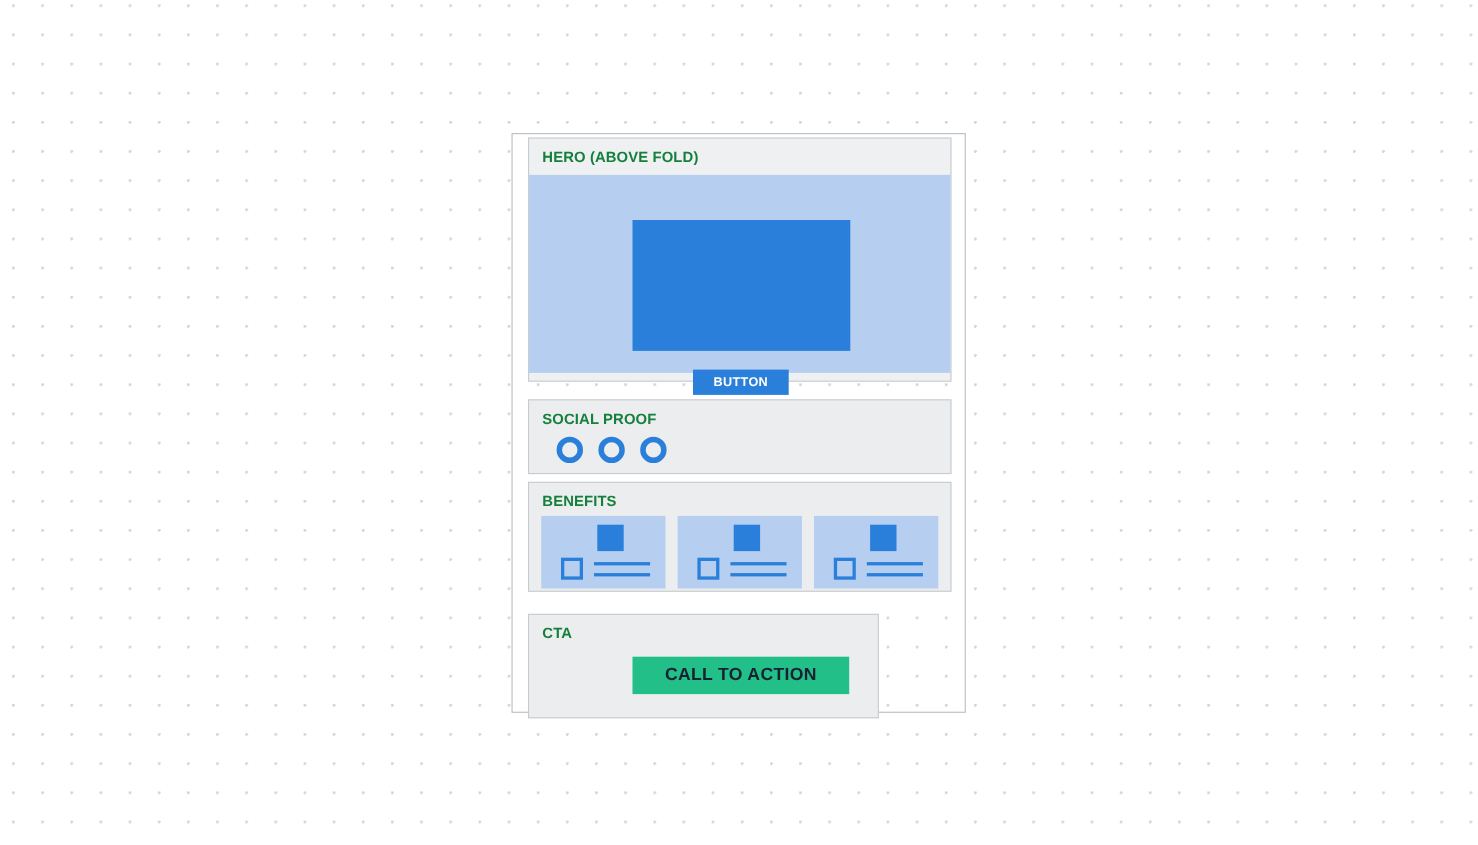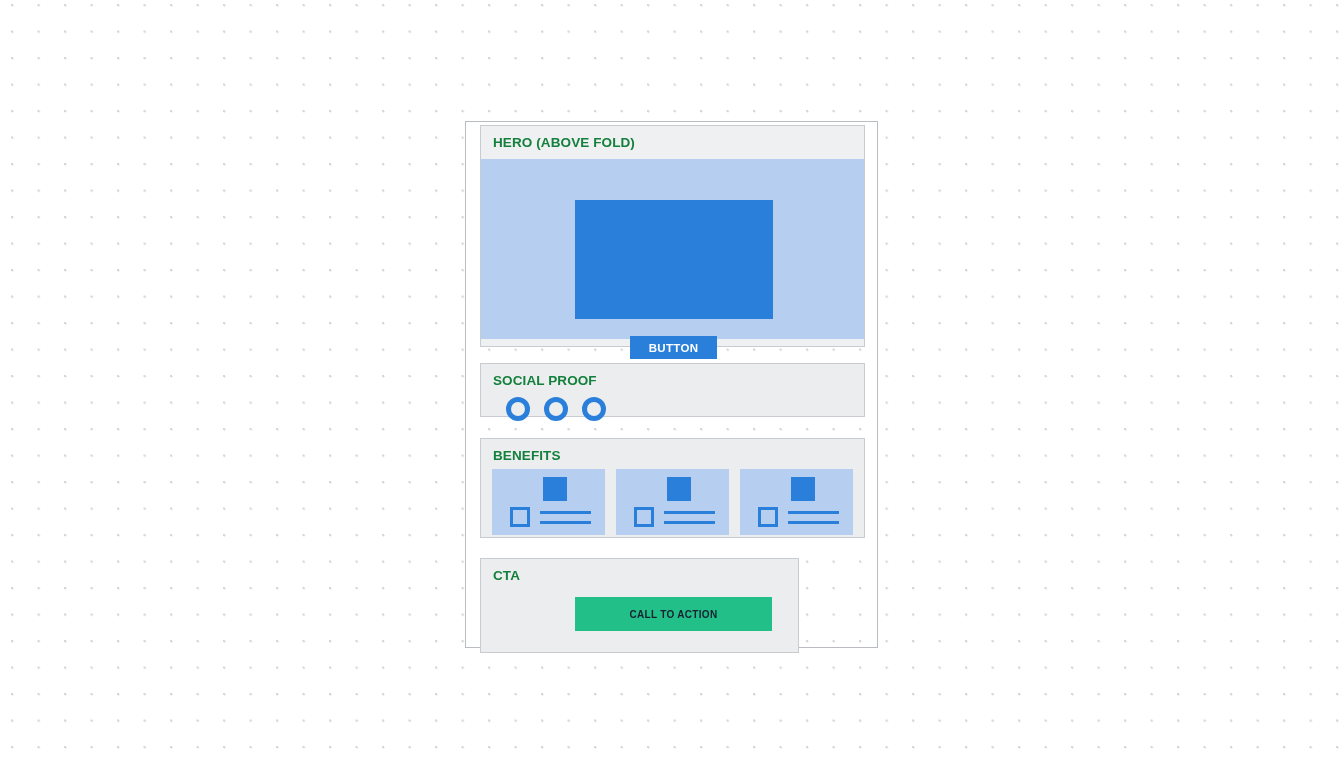--- a/index.html
+++ b/index.html
@@ -97,21 +97,21 @@
     justify-content: center;
     box-sizing: border-box;
     text-align: center;
   }
 
   
   #section-social {
     left: 14px;
     top: 241px;
     width: 385px;
-    height: 54px;
+    height: 68px;
   }
   #social-logos {
     position: absolute;
     left: 25px;
     top: 33px;
     display: flex;
     gap: 14px;
   }
   .logo-ring {
     width: 24px;
@@ -183,21 +183,21 @@
     margin-top: 11px;
   }
   #cta-button {
     position: absolute;
     left: 94px;
     top: 38px;
     width: 197px;
     height: 34px;
     background: #22c088;
     color: #162131;
-    font-size: 10px;
+    font-size: 16px;
     font-weight: bold;
     letter-spacing: 0.3px;
     display: flex;
     align-items: center;
     justify-content: center;
     box-sizing: border-box;
   }
 </style>
 </head>
 <body>

